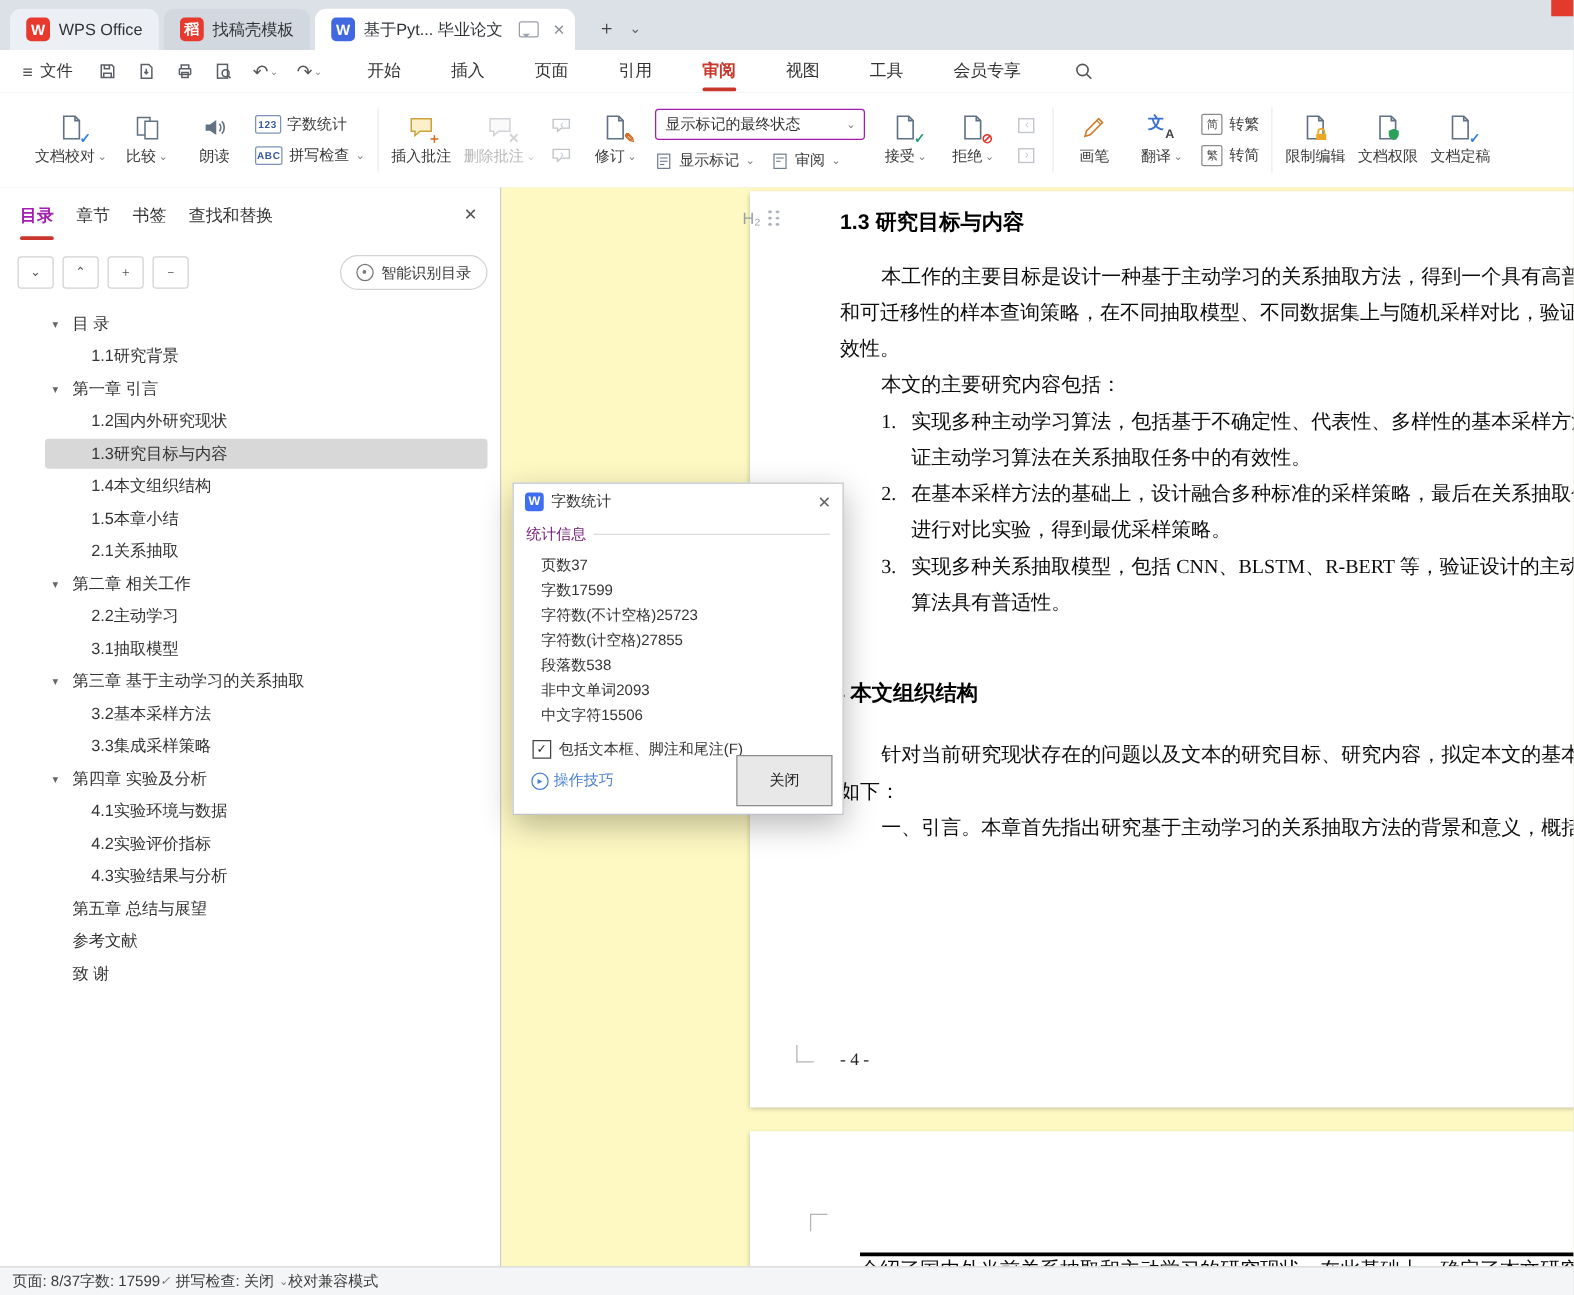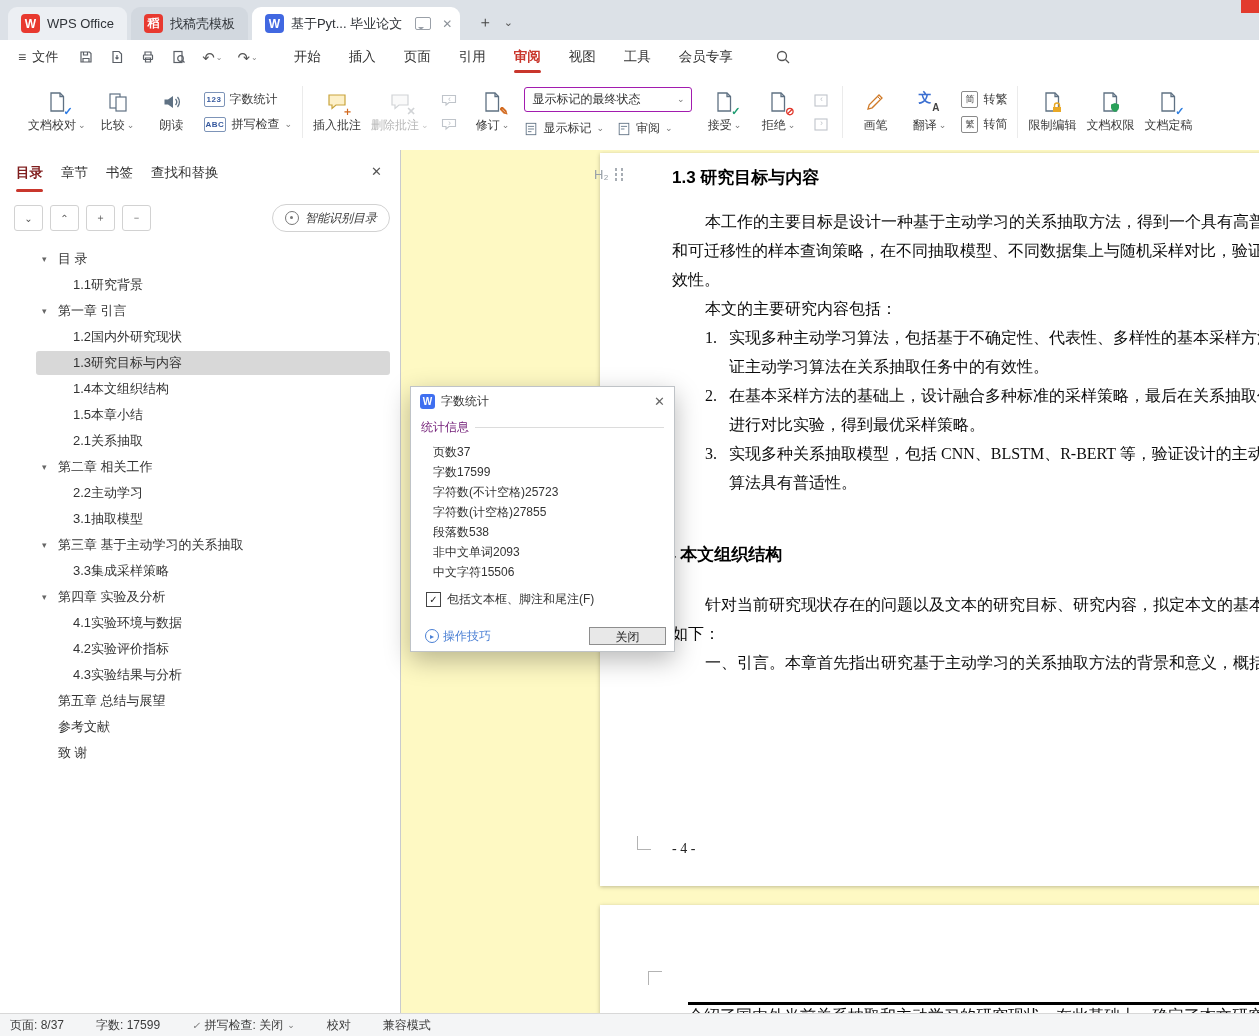--- a/index.html
+++ b/index.html
@@ -24,21 +24,21 @@
 
   
   .menubar{position:absolute;top:40px;left:0;right:0;height:34px;background:#fff;display:flex;align-items:center;padding:0 12px;}
   .filebtn{display:flex;align-items:center;gap:6px;font-size:13px;color:#333;padding:4px 6px;}
   .burger{font-size:14px;color:#555;}
   .qicons{display:flex;align-items:center;gap:15px;margin-left:14px;}
   .qi{display:flex;align-items:center;color:#555;}
   .qi svg{stroke:#5a5f66;fill:none;stroke-width:1.2;}
   .uglyph{font-size:15px;color:#555;line-height:1;}
   .cart{font-style:normal;font-size:8px;color:#888;margin-left:1px;}
-  .mtabs{display:flex;margin-left:24px;gap:4px;}
+  .mtabs{display:flex;margin-left:24px;gap:16px;}
   .mtab{position:relative;padding:7px 12px;font-size:13.5px;color:#333;}
   .mtab.active{color:#c9362c;font-weight:700;}
   .mtab.active::after{content:"";position:absolute;left:12px;right:12px;bottom:0;height:3px;border-radius:2px;background:#c9362c;}
   .msearch{margin-left:30px;display:flex;align-items:center;}
   .msearch svg{stroke:#555;fill:none;stroke-width:1.3;}
 
   
   .ribbon{position:absolute;top:74px;left:0;right:0;height:76px;background:#fff;display:flex;align-items:center;padding-left:28px;gap:10px;border-bottom:1px solid #e3e4e6;}
   .rb{display:flex;flex-direction:column;align-items:center;justify-content:center;gap:4px;font-size:12px;color:#3a3a3a;min-width:44px;}
   .rb.disabled{color:#b7b7b7;}
@@ -59,26 +59,26 @@
   .mchar{position:absolute;inset:0 0 3px 0;display:flex;align-items:center;justify-content:center;font-size:9px;color:#bfc4ca;font-style:normal;}
   .combo{width:152px;height:23px;border:1px solid #a21caf;border-radius:3px;display:flex;align-items:center;justify-content:space-between;padding:0 7px;font-size:12px;color:#333;background:#fff;}
   .rs-row{display:flex;gap:13px;align-items:center;}
   .ictr-wen{position:absolute;left:0;top:0;font-size:13px;color:#3b6fd1;font-weight:700;line-height:1;}
   .ictr-a{position:absolute;right:1px;bottom:0;font-size:10px;color:#444;font-weight:700;line-height:1;}
 
   
   .sidebar{position:absolute;top:150px;left:0;width:400px;bottom:22px;background:#fff;border-right:1px solid #c9cbce;overflow:hidden;}
   .stabs{display:flex;align-items:center;height:46px;padding-left:16px;gap:18px;position:relative;}
   .stab{position:relative;font-size:13.5px;color:#333;white-space:nowrap;}
-  .stab.active{color:#7f1d1d;font-weight:700;}
+  .stab.active{color:#a21caf;font-weight:700;}
   .stab.active::after{content:"";position:absolute;left:0;right:0;bottom:-10px;height:3px;background:#c9362c;border-radius:2px;}
   .sclose{position:absolute;right:18px;top:15px;color:#555;font-size:13px;line-height:1;}
   .stools{display:flex;align-items:center;height:44px;padding:0 10px 0 14px;}
   .sqbtn{width:27px;height:24px;border:1px solid #d2d2d2;border-radius:3px;background:#fff;display:flex;align-items:center;justify-content:center;font-size:10px;color:#555;margin-right:7px;}
-  .smart{margin-left:auto;height:26px;border:1px solid #d2d2d2;border-radius:14px;display:flex;align-items:center;gap:6px;padding:0 12px;font-size:12px;color:#3a3a3a;background:#fff;font-style:italic;}
+  .smart{margin-left:auto;height:26px;border:1px solid #d2d2d2;border-radius:14px;display:flex;align-items:center;gap:6px;padding:0 12px;font-size:12px;color:#3a3a3a;background:#fff;}
   .ci{width:12px;height:12px;border:1px solid #777;border-radius:50%;position:relative;flex:none;}
   .ci::after{content:"";position:absolute;left:3.5px;top:3.5px;width:3px;height:3px;border-radius:50%;background:#777;}
   .tree{margin-top:6px;}
   .trow{display:flex;align-items:center;height:26px;font-size:13px;color:#333;position:relative;}
   .trow .arr{width:16px;font-size:9px;color:#666;z-index:1;line-height:1;}
   .trow .tl{z-index:1;white-space:nowrap;}
   .trow.lvl1{padding-left:42px;}
   .trow.lvl2{padding-left:57px;}
   .trow.selected::before{content:"";position:absolute;left:36px;right:10px;top:1px;bottom:1px;background:#d8d8d8;border-radius:3px;}
 
@@ -113,24 +113,24 @@
   .wcd-sec{margin:4px 10px 0 10px;display:flex;align-items:center;gap:6px;color:#701a75;}
   .secline{flex:1;height:1px;background:#dcdcdc;}
   .wcd-rows{margin:6px 16px 0 22px;}
   .wcd-row{height:20px;display:flex;align-items:center;justify-content:flex-start;}
   .wcd-check{margin:9px 0 0 15px;display:flex;gap:6px;align-items:center;}
   .cb{width:13px;height:13px;border:1px solid #444;display:flex;align-items:center;justify-content:center;font-size:10px;color:#222;flex:none;}
   .cb i{font-style:normal;line-height:1;}
   .wcd-foot{position:absolute;left:14px;right:8px;bottom:6px;display:flex;justify-content:space-between;align-items:center;}
   .tips{display:flex;align-items:center;color:#4a7fd4;}
   .playci{width:12px;height:12px;border:1px solid #4a7fd4;border-radius:50%;font-size:8px;display:inline-flex;align-items:center;justify-content:center;margin-right:4px;color:#4a7fd4;font-style:normal;}
-  .wcd-close{width:77px;height:18px;background:#e8e8e8;border:1px solid #8e8e8e;font-size:12px;color:#222;font-family:"Liberation Sans",sans-serif;}
+  .wcd-close{width:77px;height:41px;background:#e8e8e8;border:1px solid #8e8e8e;font-size:12px;color:#222;font-family:"Liberation Sans",sans-serif;}
 
   
-  .statusbar{position:absolute;left:0;right:0;bottom:0;height:22px;background:#f4f5f6;border-top:1px solid #d8d8d8;display:flex;align-items:center;gap:32px;padding-left:10px;font-size:12px;color:#3b3b3b;margin-top:16px;}
+  .statusbar{position:absolute;left:0;right:0;bottom:0;height:22px;background:#f4f5f6;border-top:1px solid #d8d8d8;display:flex;align-items:center;padding-left:10px;font-size:12px;color:#3b3b3b;margin-top:16px;}
   .sb-item{display:flex;align-items:center;gap:4px;white-space:nowrap;}
   .sic{font-size:10px;color:#777;}
 </style>
 </head>
 <body>
 
 <div class="app">
 
   <div class="tabbar">
     <div class="tab home">
@@ -524,20 +524,24 @@
         <div class="trow lvl2">
           <span class="arr"></span>
           <span class="tl">3.1抽取模型</span>
         </div>
 
         <div class="trow lvl1">
           <span class="arr">▾</span>
           <span class="tl">第三章 基于主动学习的关系抽取</span>
         </div>
 
+        <div class="trow lvl2">
+          <span class="arr"></span>
+          <span class="tl">3.2基本采样方法</span>
+        </div>
 
         <div class="trow lvl2">
           <span class="arr"></span>
           <span class="tl">3.3集成采样策略</span>
         </div>
 
         <div class="trow lvl1">
           <span class="arr">▾</span>
           <span class="tl">第四章 实验及分析</span>
         </div>

